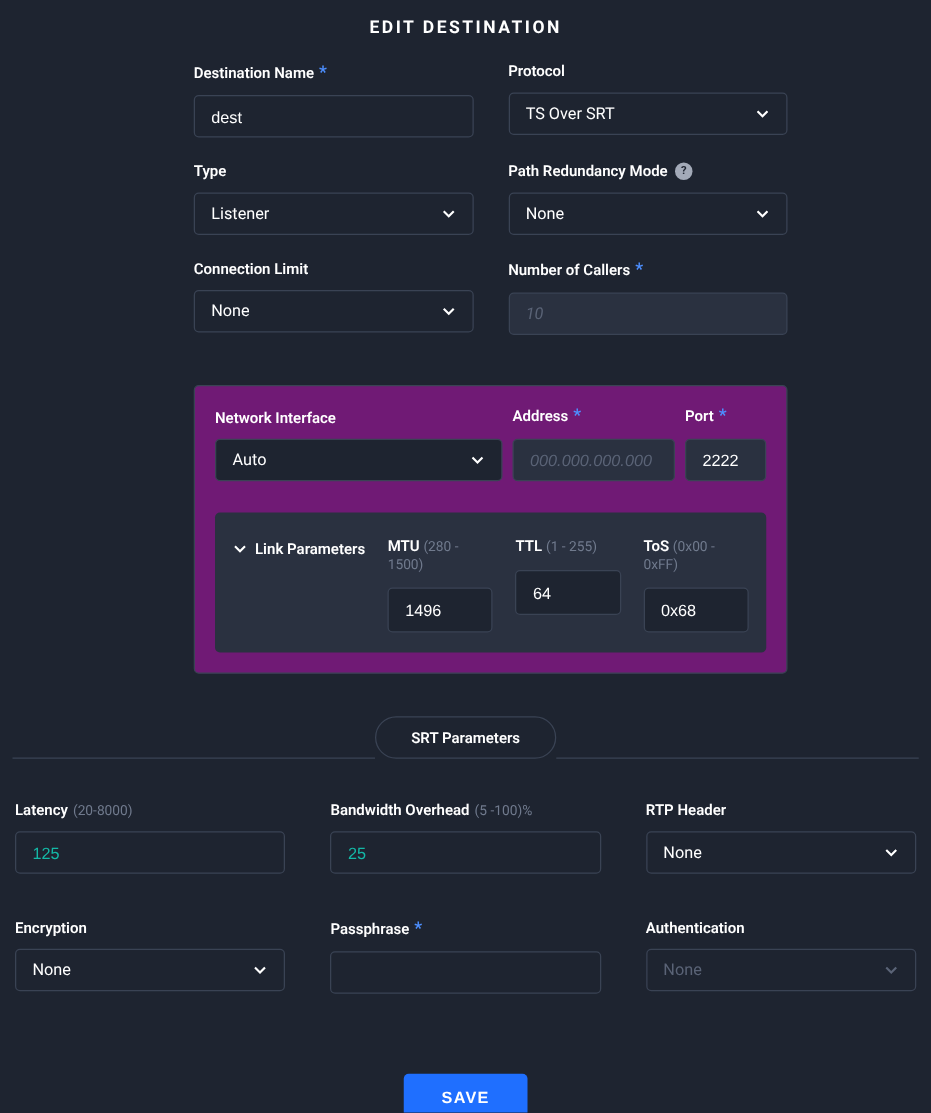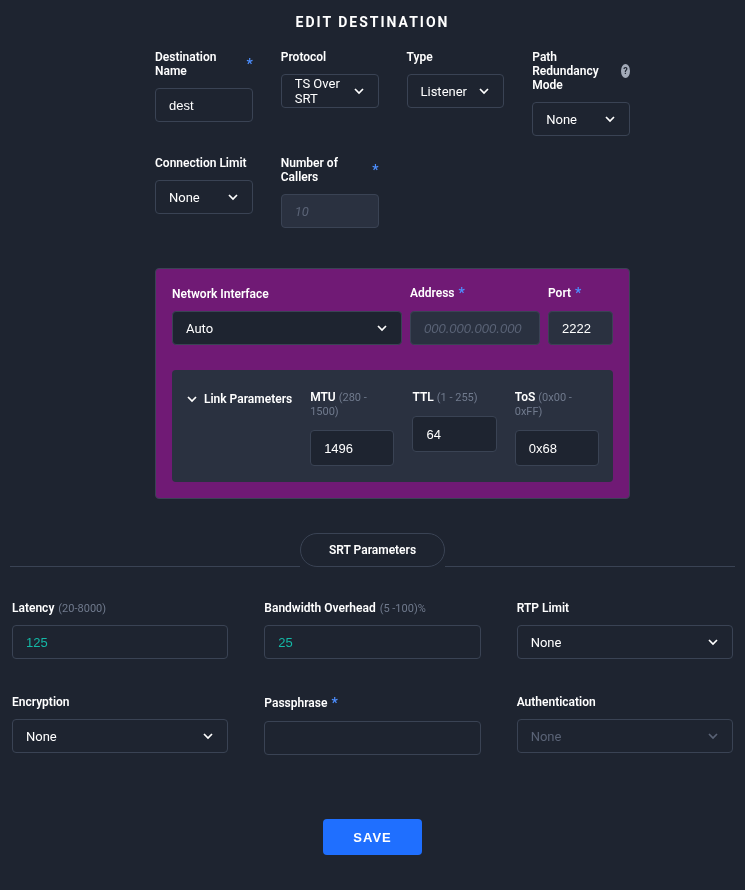--- a/index.html
+++ b/index.html
@@ -18,21 +18,21 @@
     }
     .header-title {
       text-align: center;
       font-weight: 700;
       letter-spacing: 2px;
       padding: 14px 0 10px;
       font-size: 14px;
     }
     .form-grid {
       display: grid;
-      grid-template-columns: 1fr 1fr 1fr 1fr;
+      grid-template-columns: 1fr 1fr;
       column-gap: 28px;
       row-gap: 20px;
       padding: 10px 115px 0 155px;
     }
     .form-group {
       display: flex;
       flex-direction: column;
     }
     .label {
       font-weight: 600;
@@ -409,21 +409,21 @@
       <input class="srt-input" value="125" style="">
     </div>
     <div class="form-group">
       <span class="label">
         <span>Bandwidth Overhead</span>
         <span class="hint">(5 -100)%</span>
       </span>
       <input class="srt-input" value="25" style="">
     </div>
     <div class="form-group">
-      <span class="label">RTP Limit</span>
+      <span class="label">RTP Header</span>
       <div class="srt-select">
         <span>None</span>
         <span class="chevron">
           <svg viewBox="0 0 10 10">
               <path d="M1 3 L5 7 L9 3" stroke="#ffffff" stroke-width="1.7" fill="none"></path>
             </svg>
         </span>
       </div>
     </div>
     <div class="form-group">

